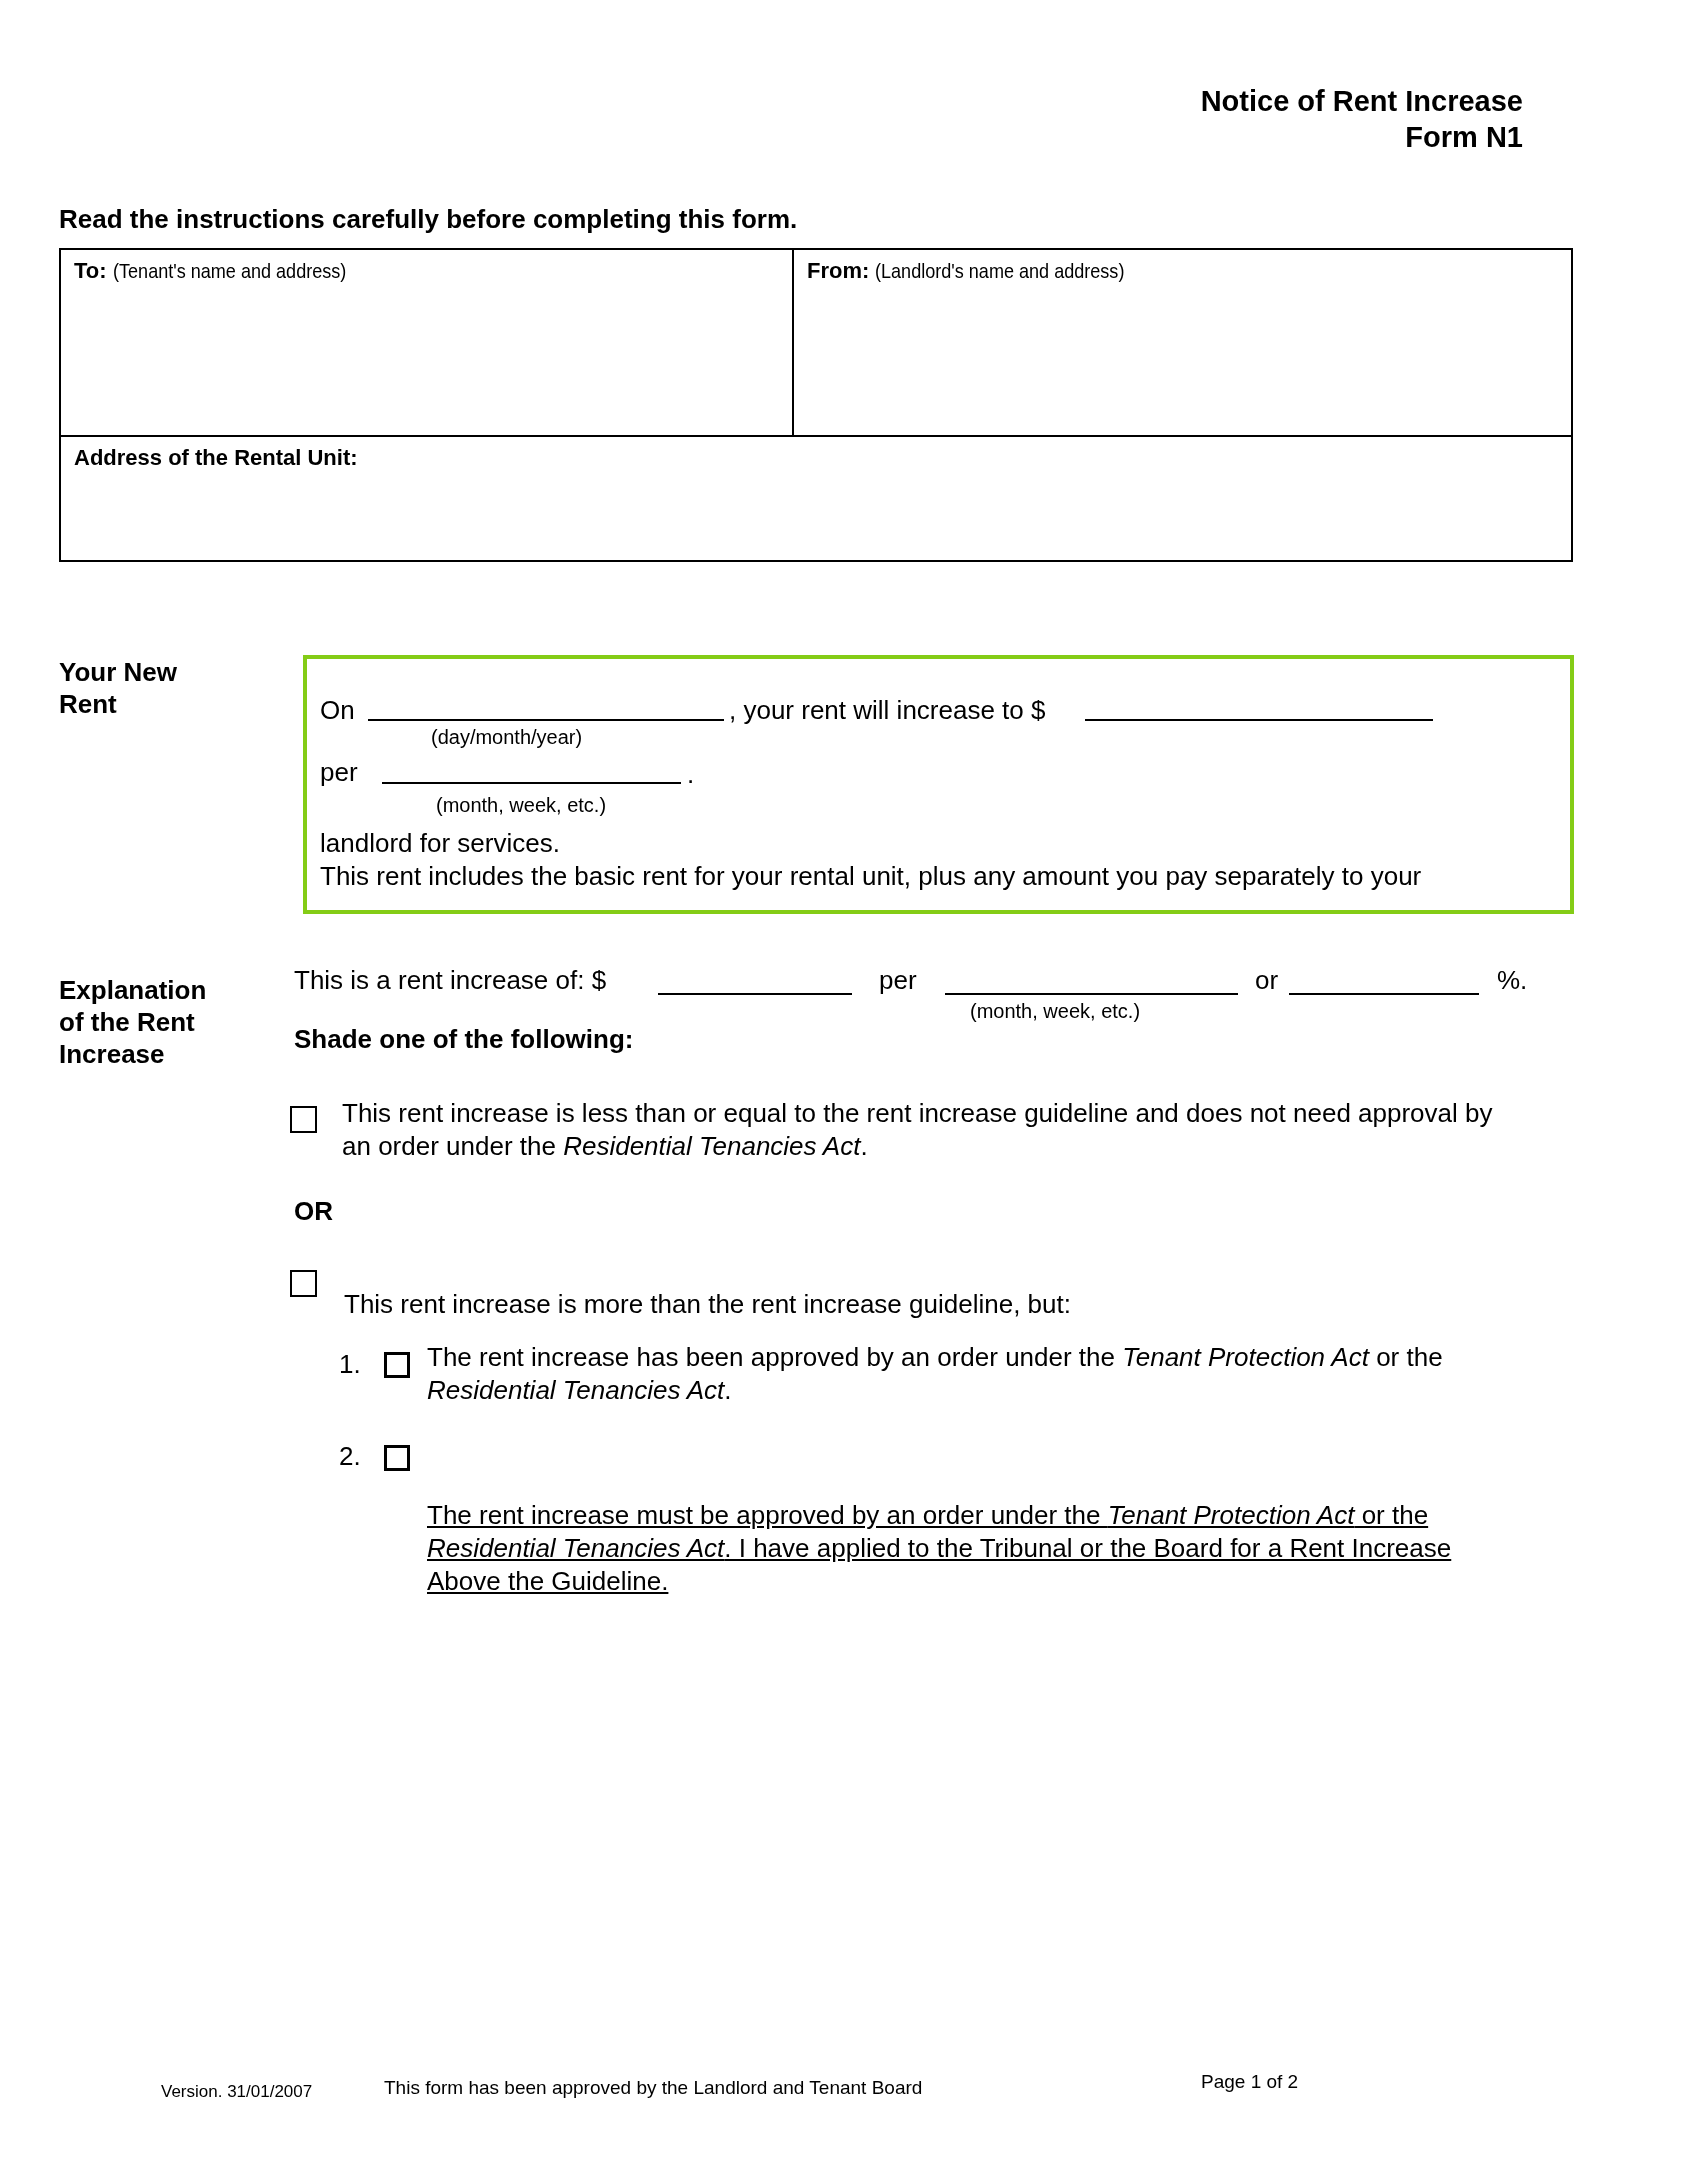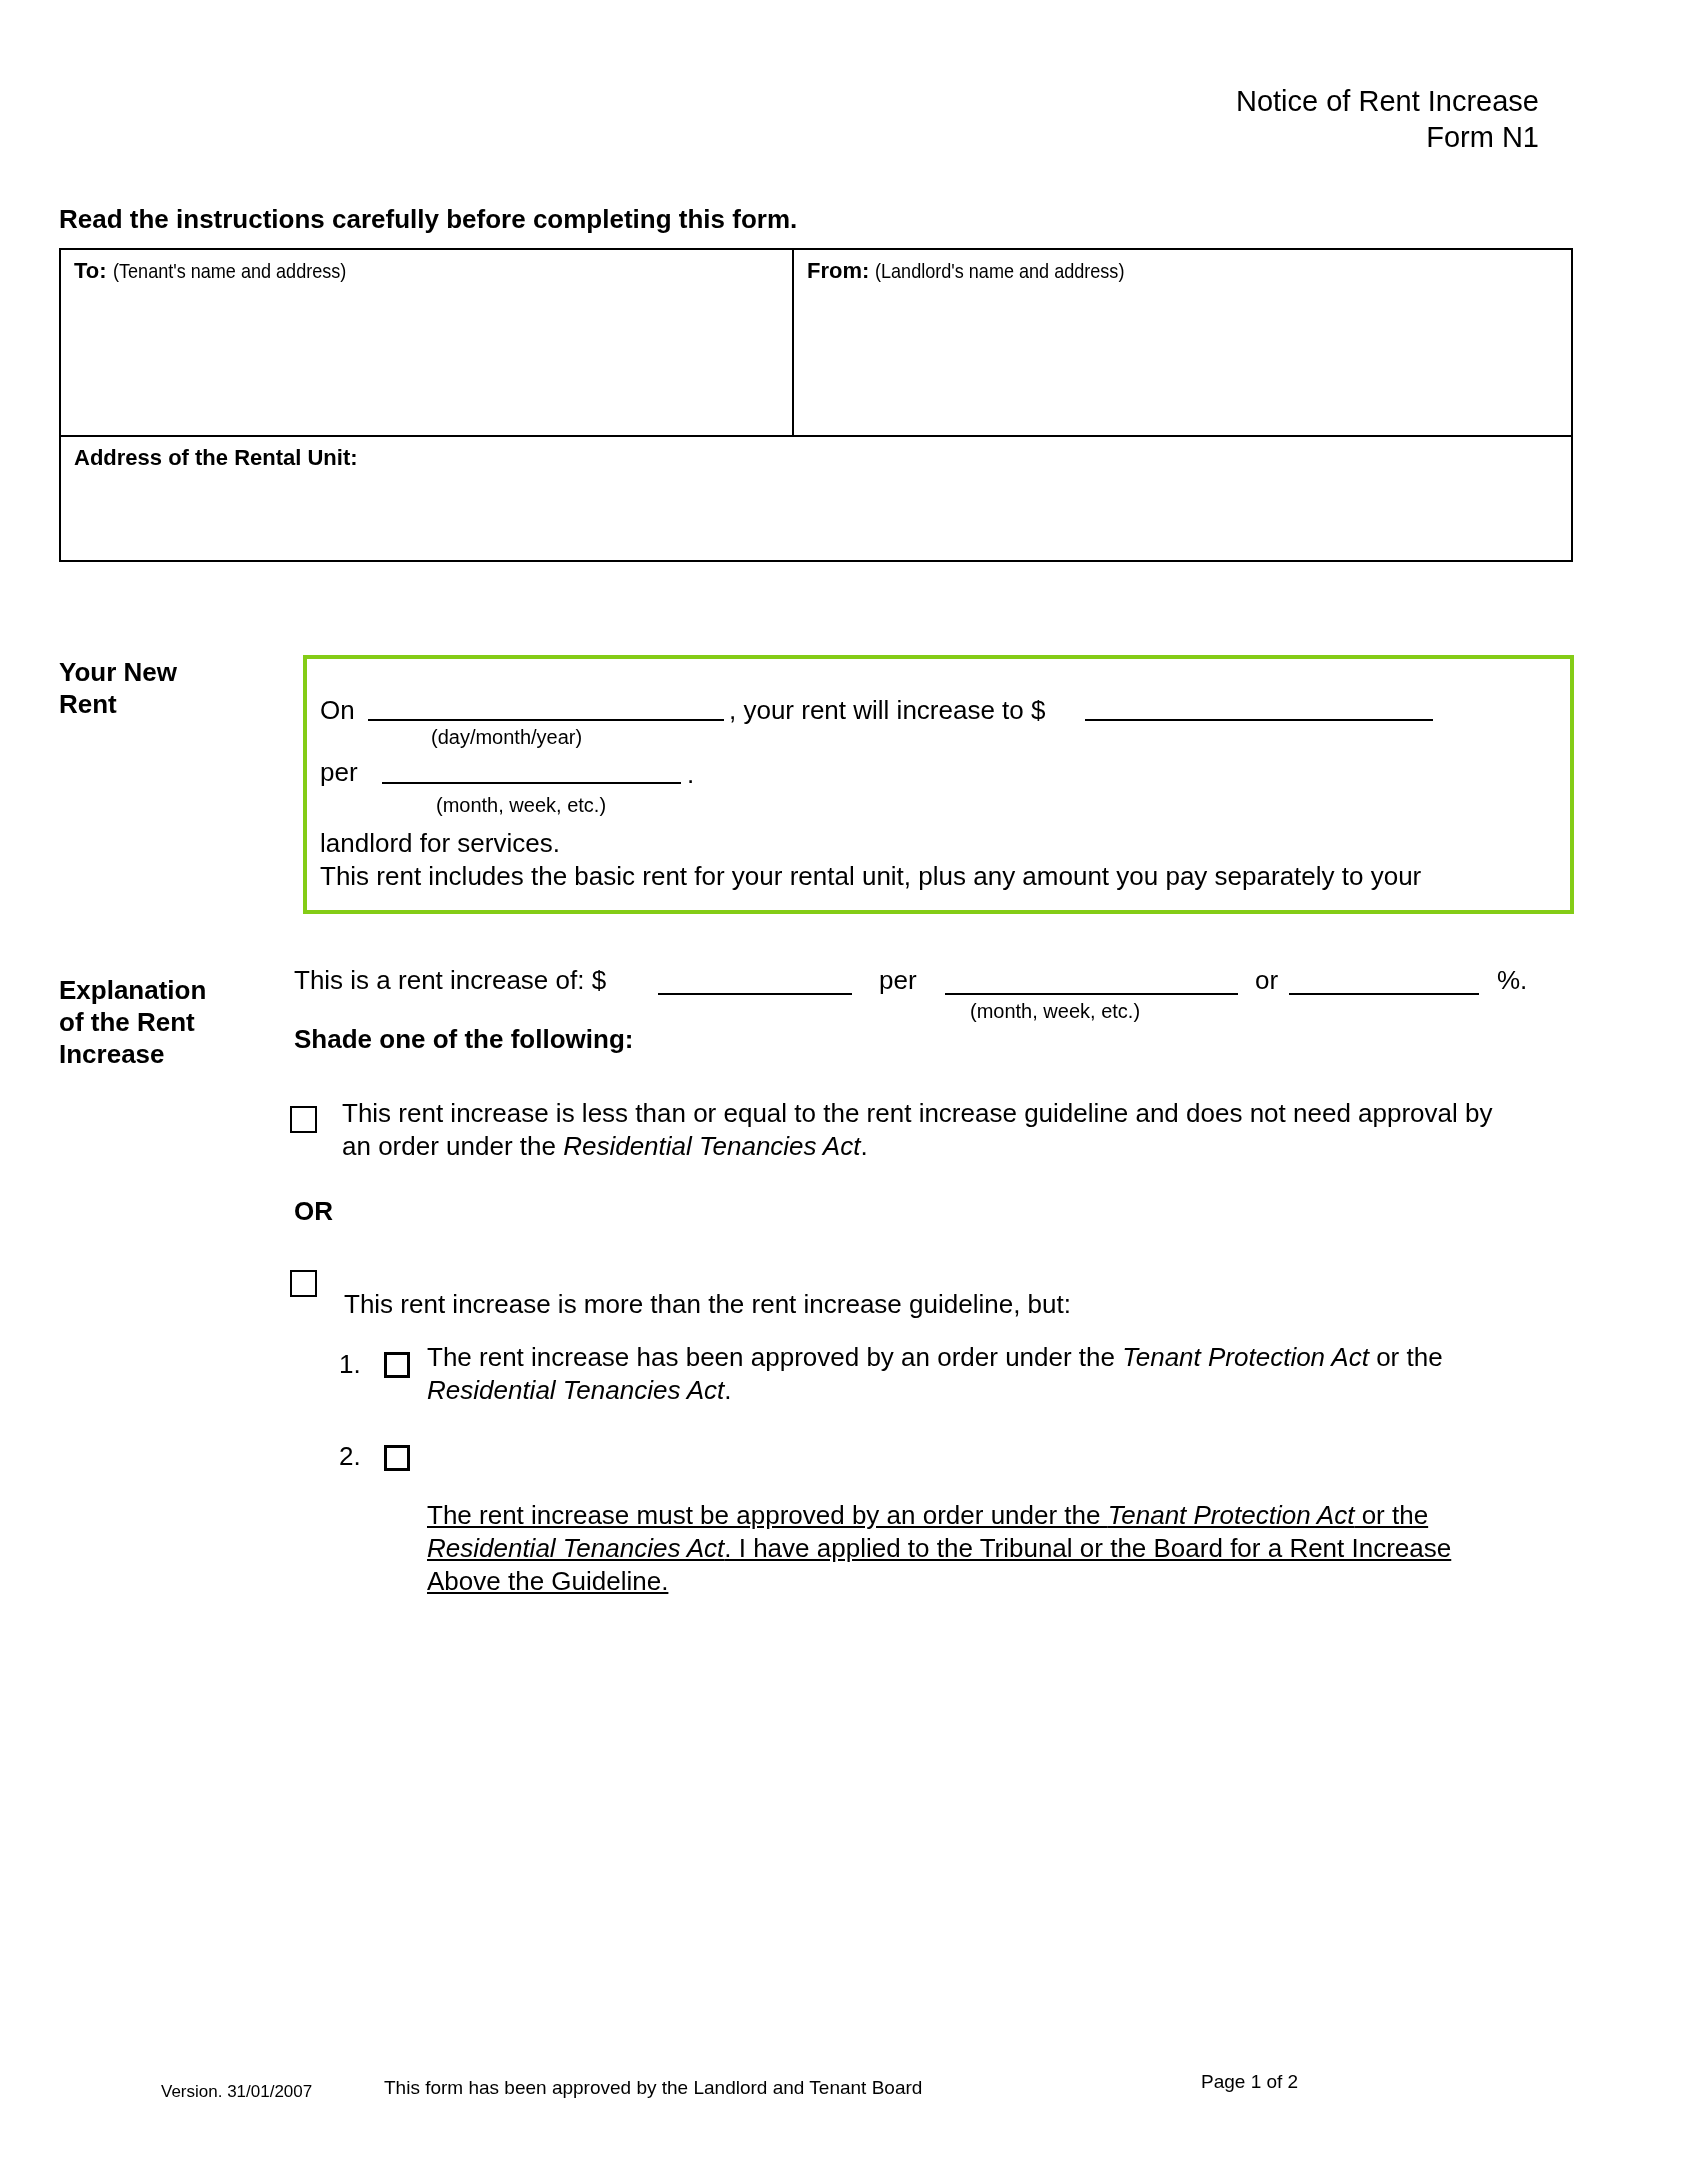--- a/index.html
+++ b/index.html
@@ -1,19 +1,19 @@
 <!DOCTYPE html>
 <html><head>
 <meta charset="utf-8">
 <style>
   html, body { margin:0; padding:0; background:#ffffff; }
   body { width:1683px; height:2178px; position:relative; overflow:hidden; color:#000;
          font-family:"Liberation Sans", "DejaVu Sans", sans-serif; }
   .abs { position:absolute; }
-  .title { right:144px; text-align:left; font-weight:normal; font-size:29px; line-height:36px; }
+  .title { right:160px; text-align:left; font-weight:bold; font-size:29px; line-height:36px; }
   .instr { left:59px; top:204px; font-weight:bold; font-size:26px; }
   .toptable { left:59px; top:248px; width:1510px; height:310px; border:2px solid #000;text-align:right; }
   .cell-to { left:0; top:0; width:731px; height:185px; border-right:2px solid #000; }
   .cell-from { left:733px; top:0; right:18px; height:185px; }
   .cell-addr { left:0; top:185px; right:0; bottom:0; border-top:2px solid #000; }
   .cell-label { position:absolute; left:13px; top:8px; font-size:22px; }
   .cell-label b { font-weight:bold; }
   .cell-label .paren { font-size:21px; transform:scaleX(0.86); display:inline-block; transform-origin:left; }
   .cell-addr .cell-label { font-weight:bold; font-size:22px; }
   .side-label { left:59px; font-weight:bold; font-size:26px; line-height:32px; }

